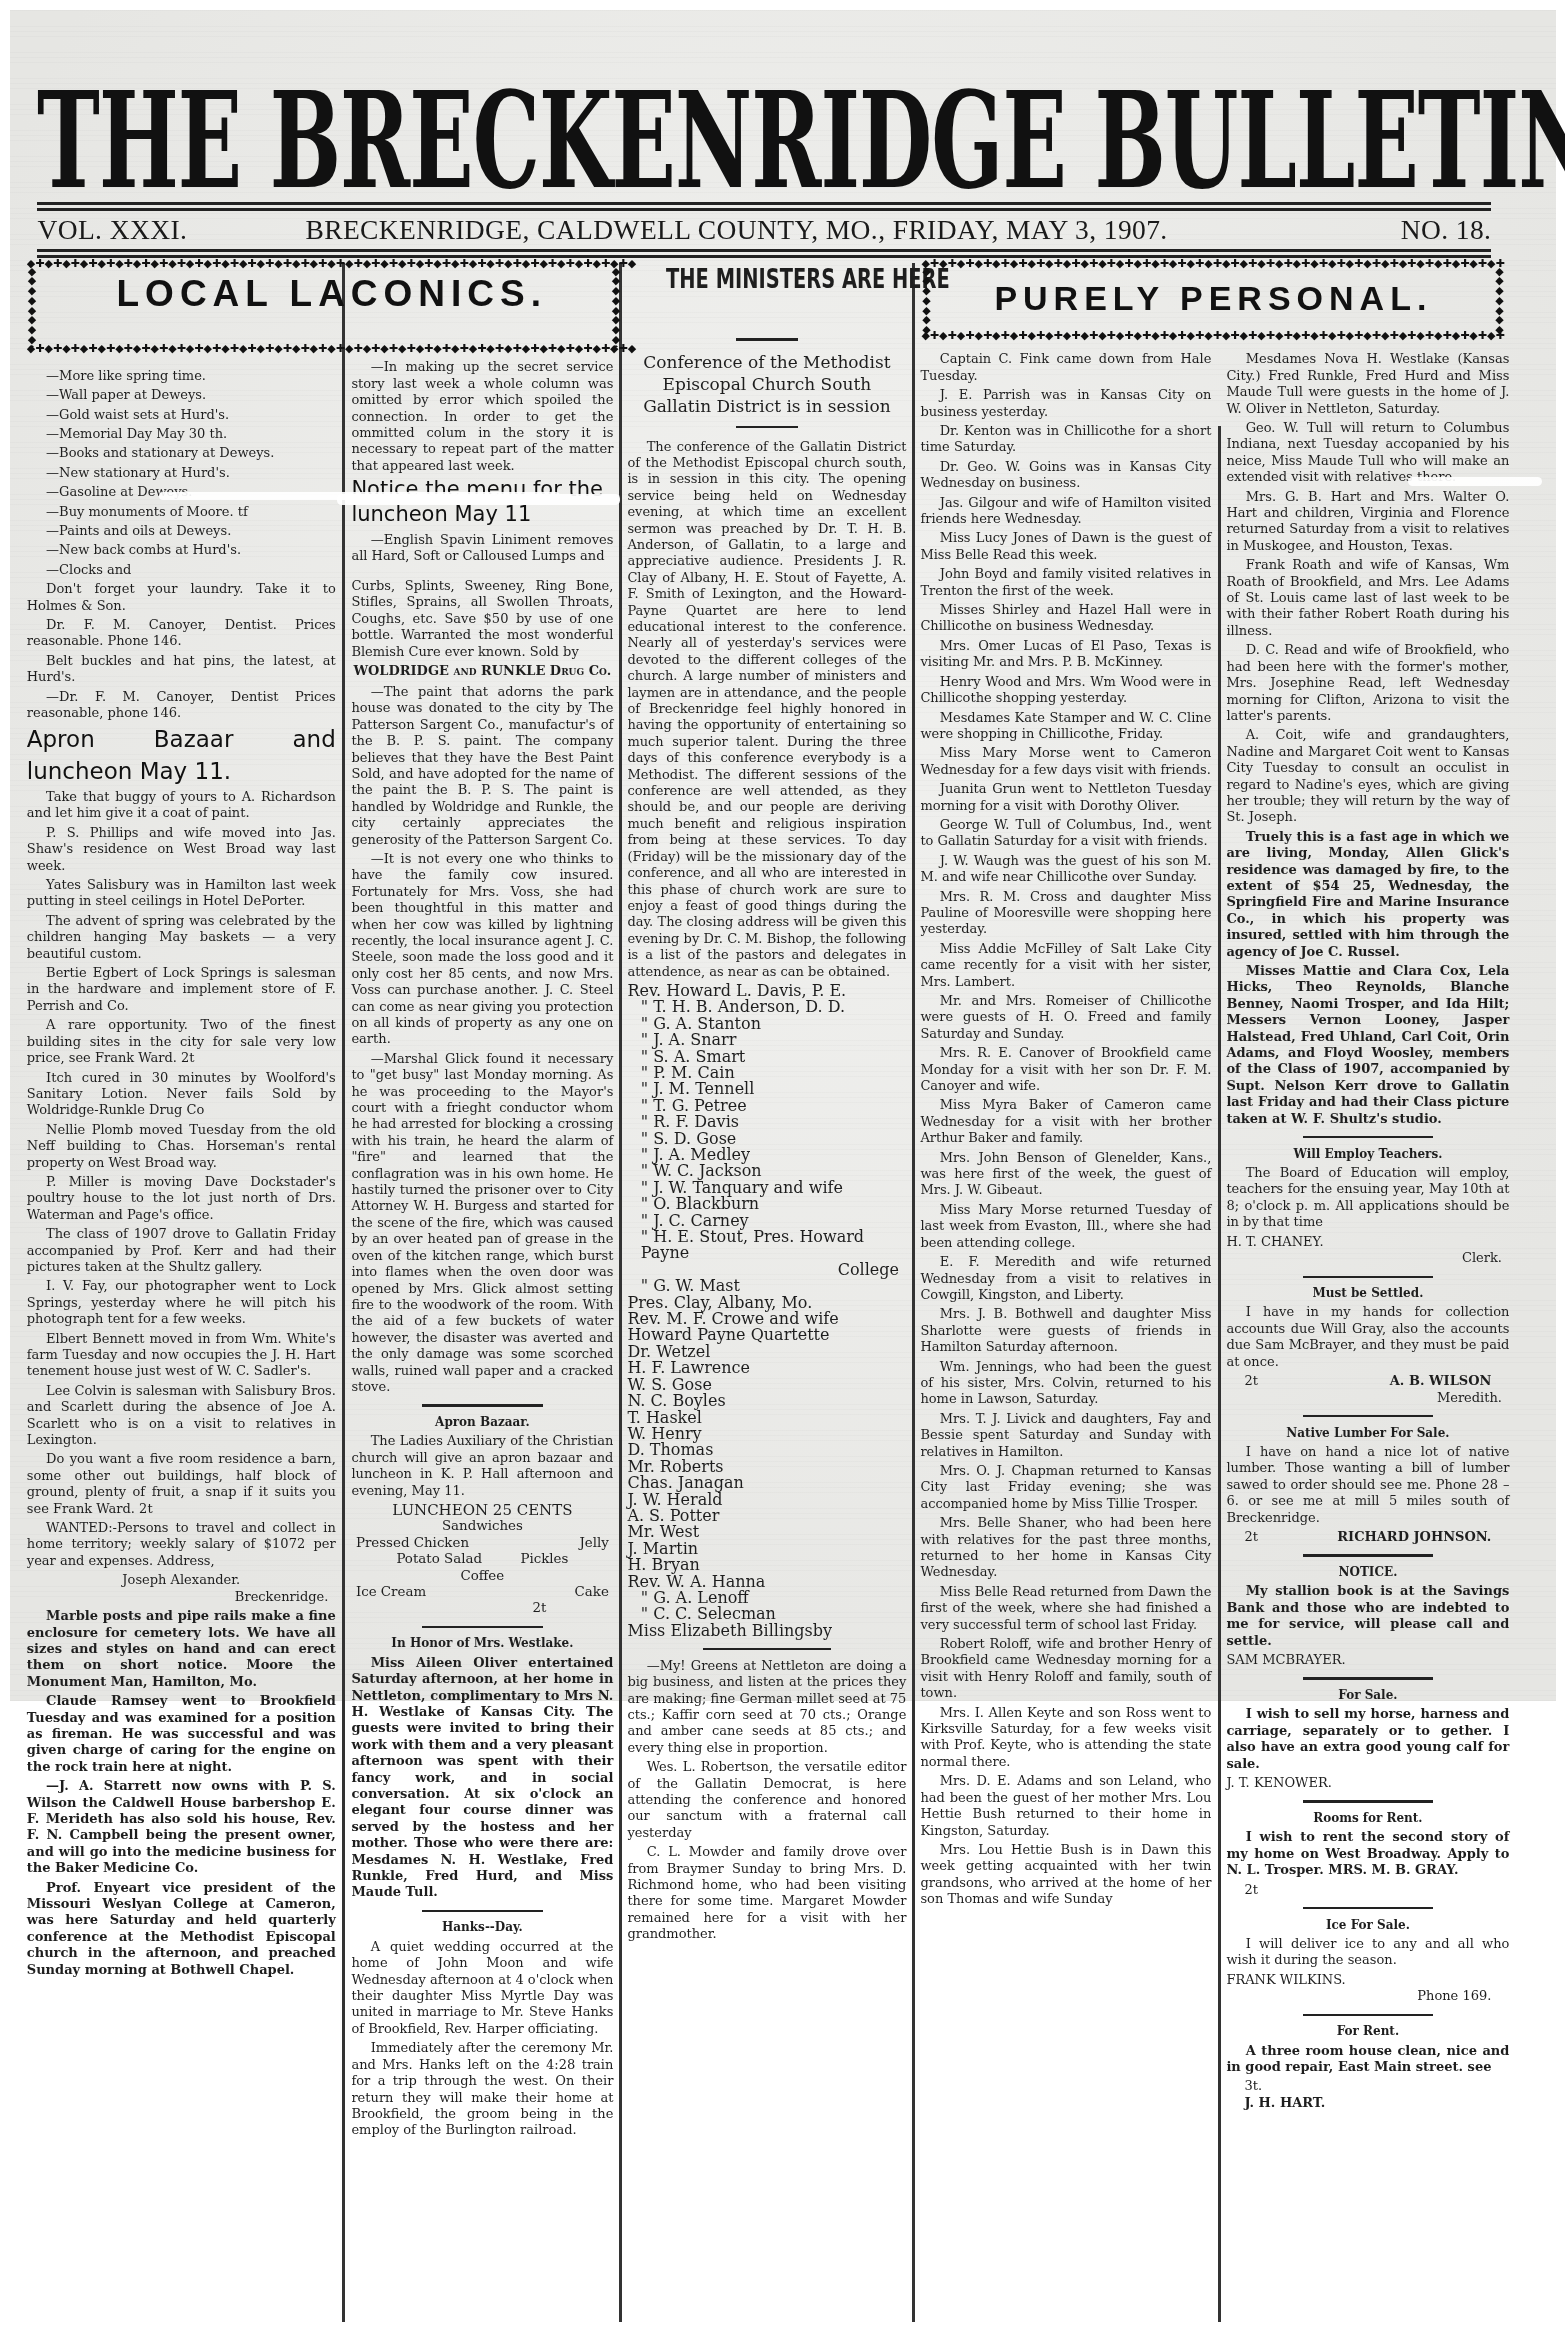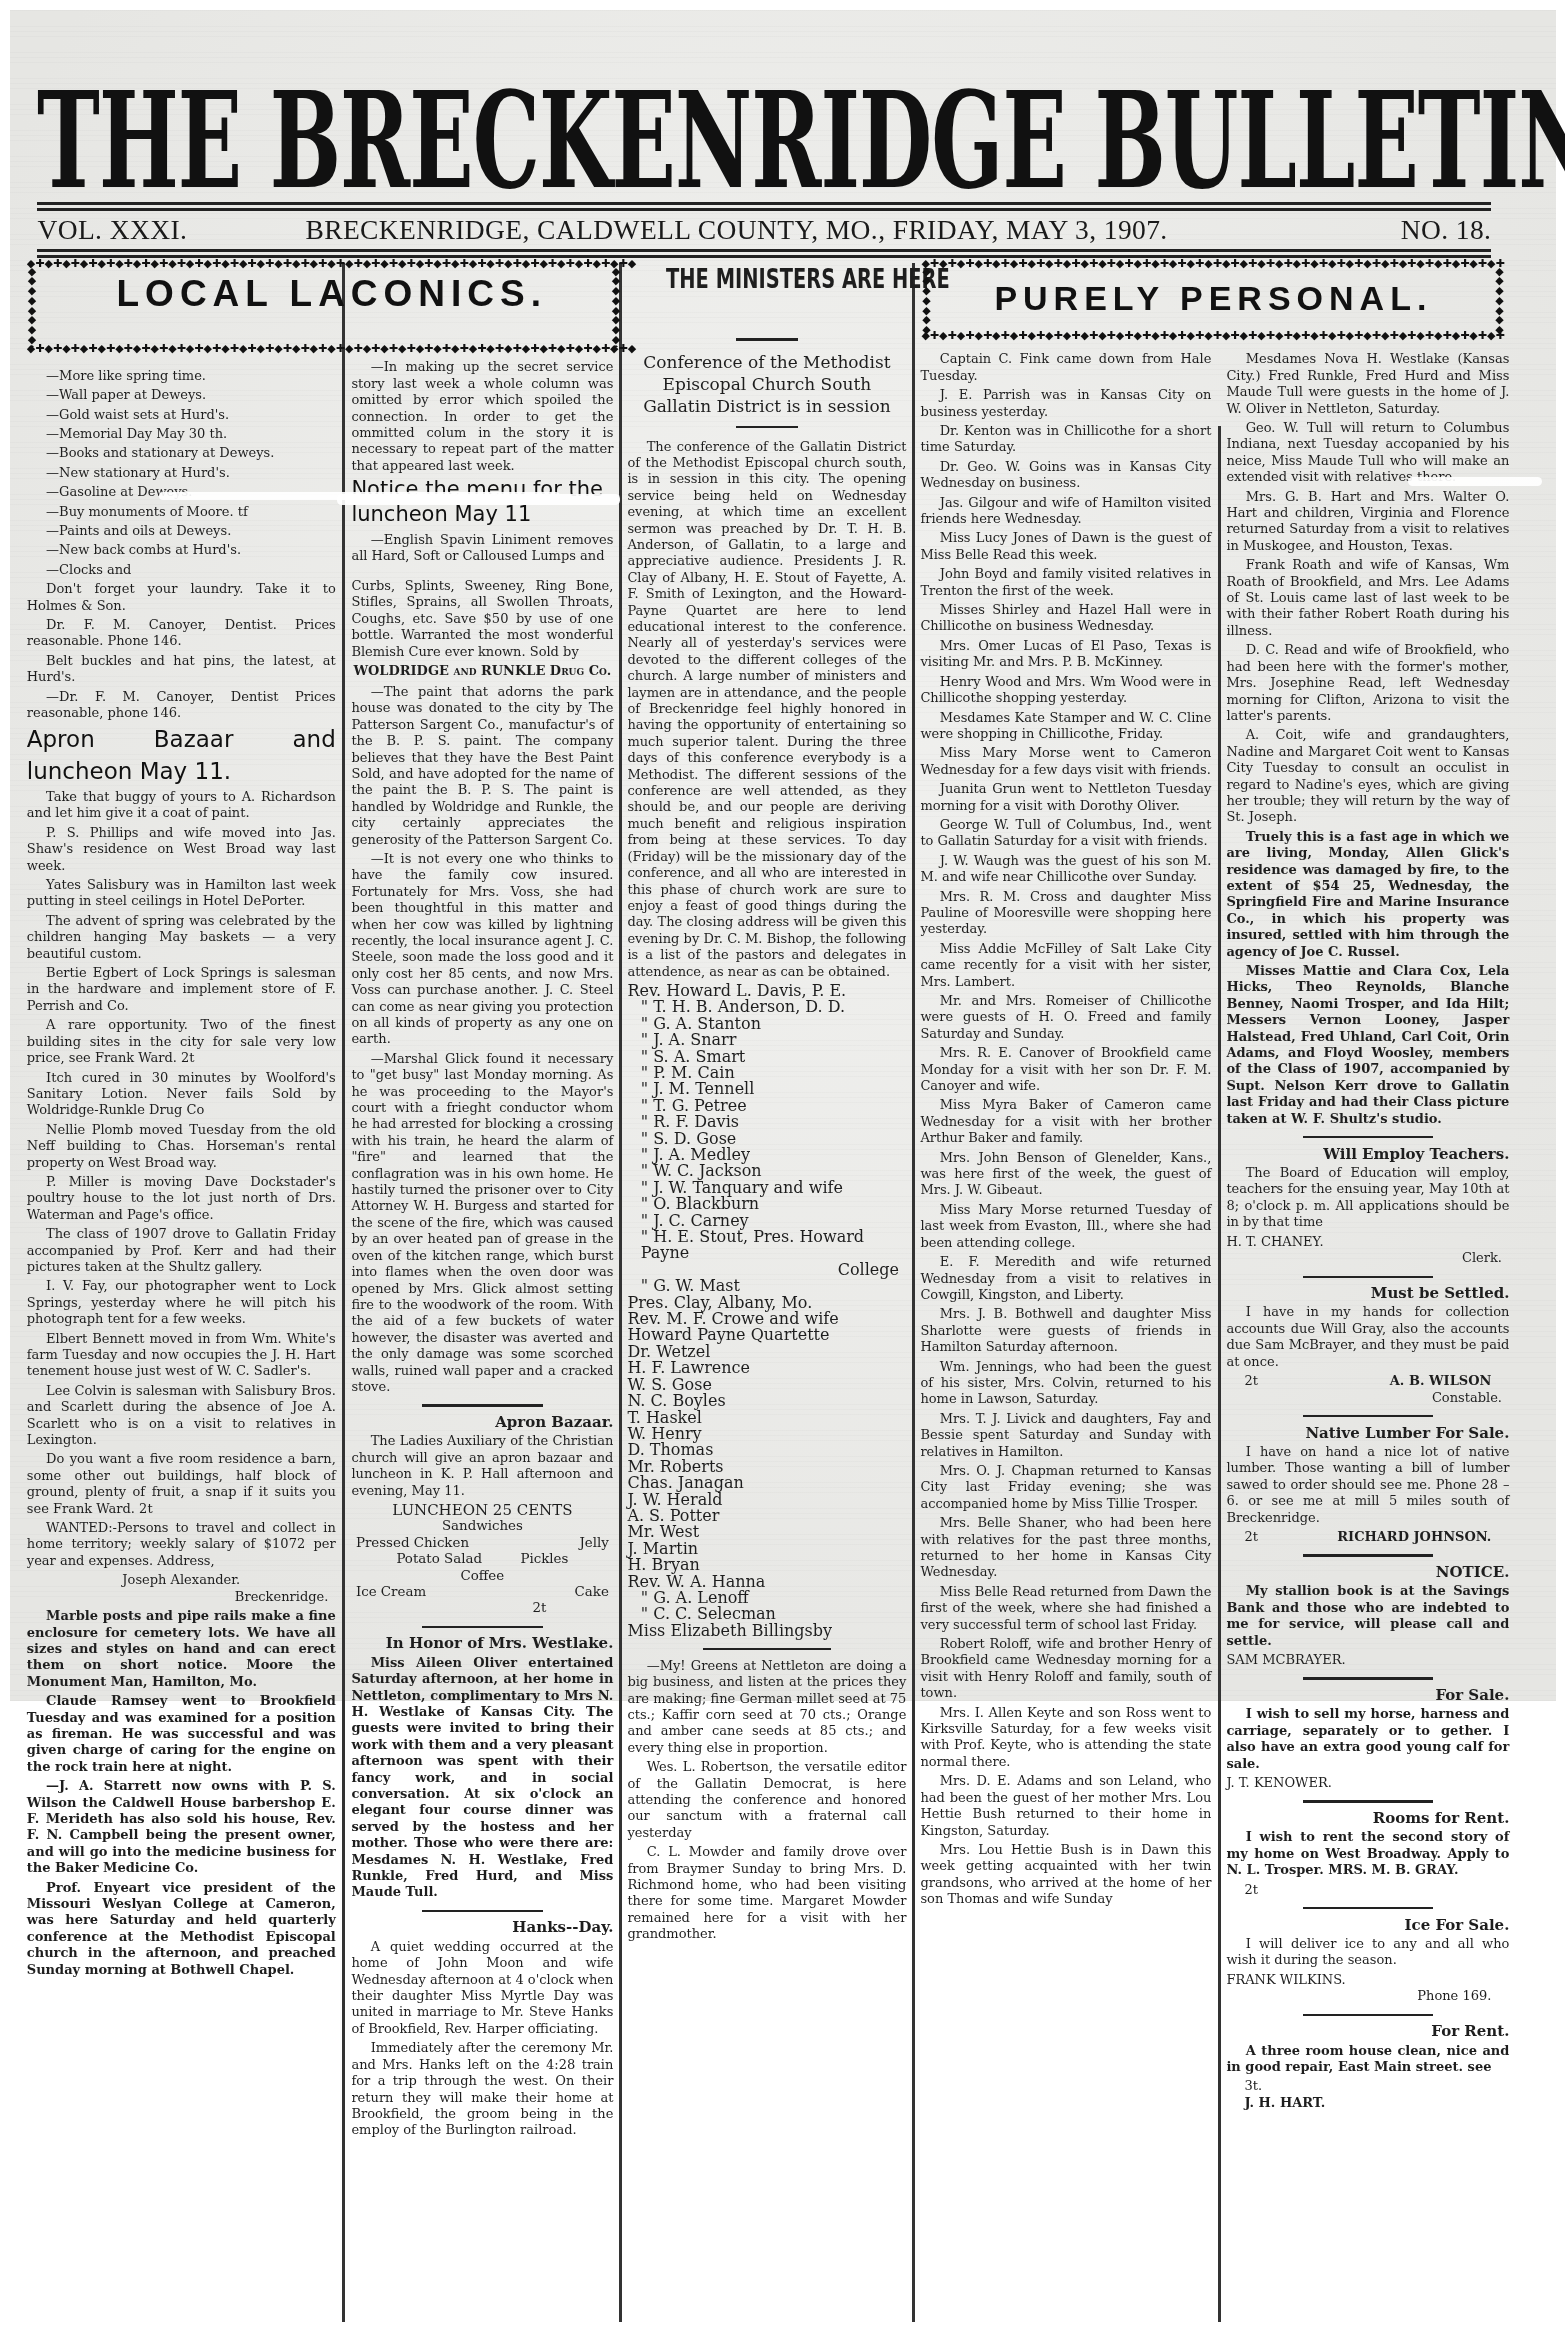--- a/index.html
+++ b/index.html
@@ -31,21 +31,21 @@
   .col p.noind { text-indent: 0; }
   .vline { position: absolute; width: 2.2px; background: #333; }
 
   .boxhead { position: relative; height: 104px; margin: 0 0 7.4px 0; }
   .dots-h { position: absolute; left: 0; right: 0; height: 10.4px; font-size: 11px; line-height: 10.4px; overflow: hidden; white-space: nowrap; letter-spacing: 0px; color: #111; font-family: "DejaVu Sans", sans-serif; }
   .dots-v { position: absolute; top: 7.4px; bottom: 7.4px; width: 10.4px; overflow: hidden; font-size: 11px; line-height: 9.7px; color: #111; font-family: "DejaVu Sans", sans-serif; word-break: break-all; text-align: center; }
   .boxhead-title { position: absolute; left: 0; right: 0; top: 31px; text-align: center; font-family: Liberation Sans, sans-serif; font-weight: bold; font-size: 37px; letter-spacing: 6px; color: #111; }
 
   .bigad { font-family: "DejaVu Sans", sans-serif; font-weight: normal; font-size: 23px; line-height: 27px; margin: 4.5px 0 4.5px 0; color: #111; text-align: left; }
   .bigad.j { text-align: justify; text-align-last: justify; }
-  .subhead { text-align: right; font-weight: bold; font-size: 15px; margin: 4.5px 0 3px; text-indent: 0 !important; }
+  .subhead { text-align: center; font-weight: bold; font-size: 12px; margin: 4.5px 0 3px; text-indent: 0 !important; }
   .shortrule { width: 46%; height: 2.2px; background: #222; margin: 9px auto 7.4px; }
   .signature { text-align: left; font-variant: small-caps; font-weight: normal; padding-right: 18px; }
   .smallcaps { font-variant: small-caps; font-weight: bold; }
 
   .ministers-title { font-family: "DejaVu Sans", sans-serif; font-weight: bold; font-size: 27px; line-height: 33px; text-align: center; transform: scaleX(0.72); transform-origin: center; white-space: nowrap; margin-top: 3px; }
   .deck { text-align: center; font-size: 17px; line-height: 22px; margin: 3px 0; }
   .namelist div { font-size: 16px; line-height: 16.4px; padding-left: 13.4px; }
   .namelist div.flush { padding-left: 0; }
   .namelist div.right { text-align: right; padding-right: 7.4px; }
 
@@ -288,21 +288,21 @@
       <div style="text-align:right; padding-right:7.4px;">Clerk.</div>
     </div>
     <div>
       <div class="shortrule"></div>
       <div class="subhead">Must be Settled.</div>
       <p>I have in my hands for collection accounts due Will Gray, also the accounts due Sam McBrayer, and they must be paid at once.</p>
       <div style="display:flex; justify-content:space-between; padding:0 18px;">
         <span>2t</span>
         <span class="smallcaps">A. B. WILSON</span>
       </div>
-      <div style="text-align:right; padding-right:7.4px;">Constable.</div>
+      <div style="text-align:right; padding-right:7.4px;">Meredith.</div>
     </div>
     <div>
       <div class="shortrule"></div>
       <div class="subhead">Native Lumber For Sale.</div>
       <p>I have on hand a nice lot of native lumber. Those wanting a bill of lumber sawed to order should see me. Phone 28 – 6. or see me at mill 5 miles south of Breckenridge.</p>
       <div style="display:flex; justify-content:space-between; padding:0 18px;">
         <span>2t</span>
         <span class="smallcaps">RICHARD JOHNSON.</span>
       </div>
     </div>

